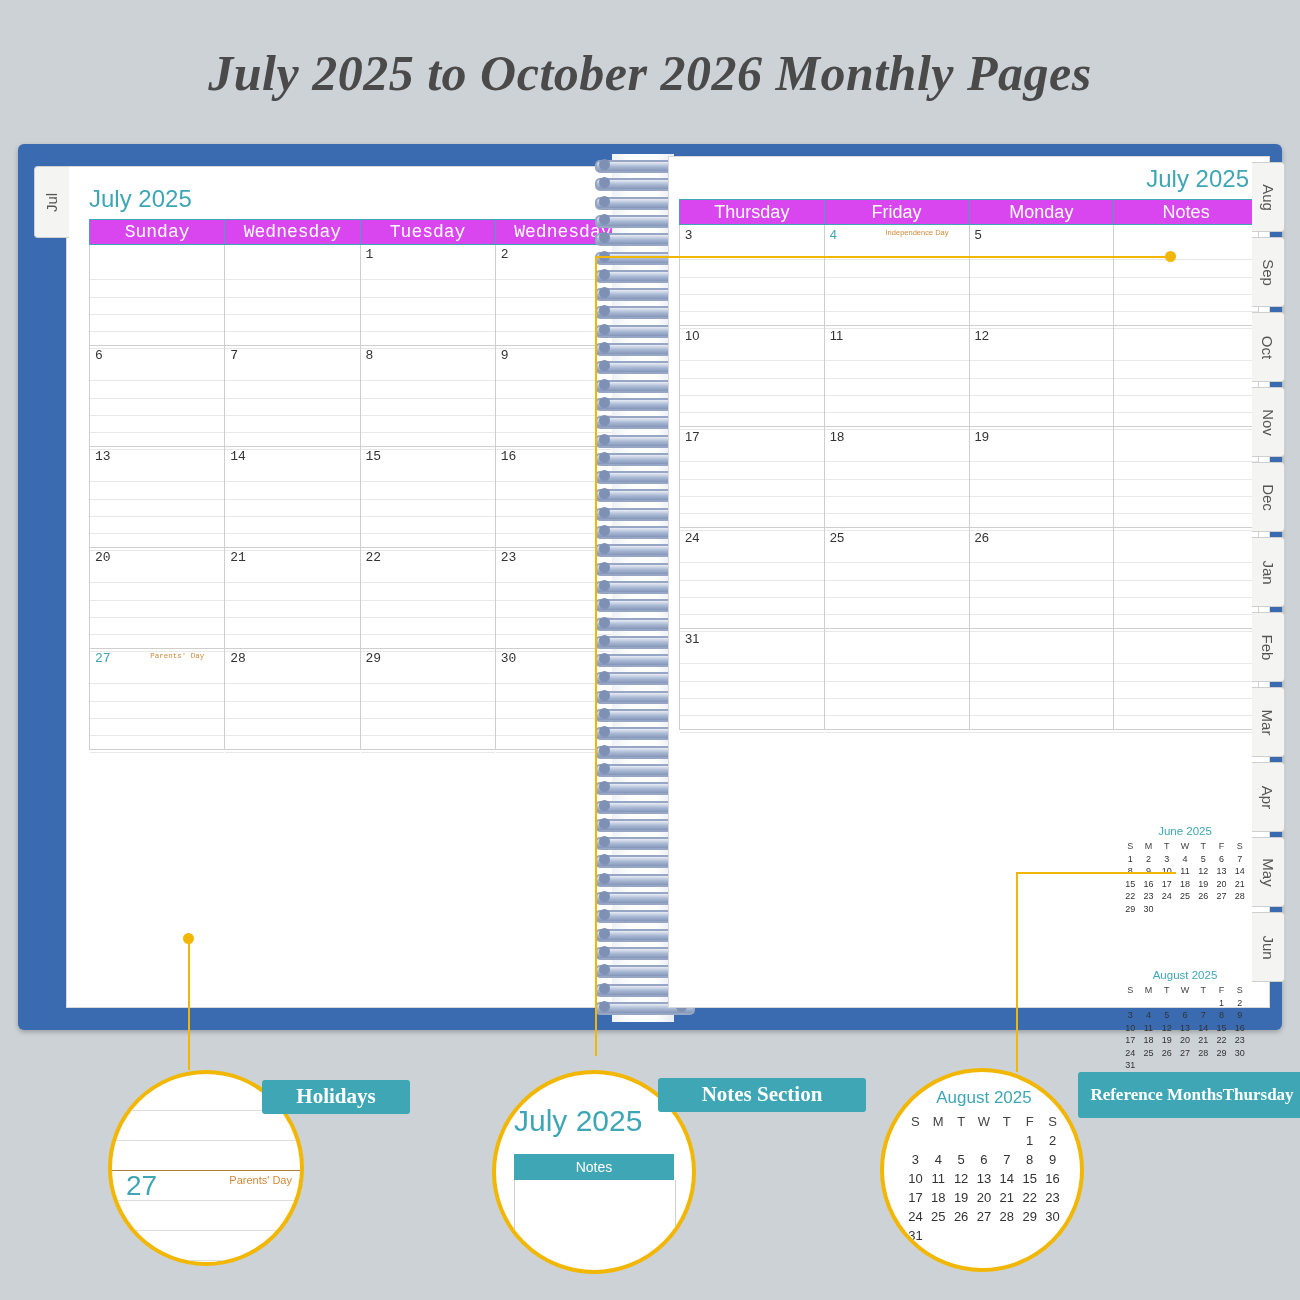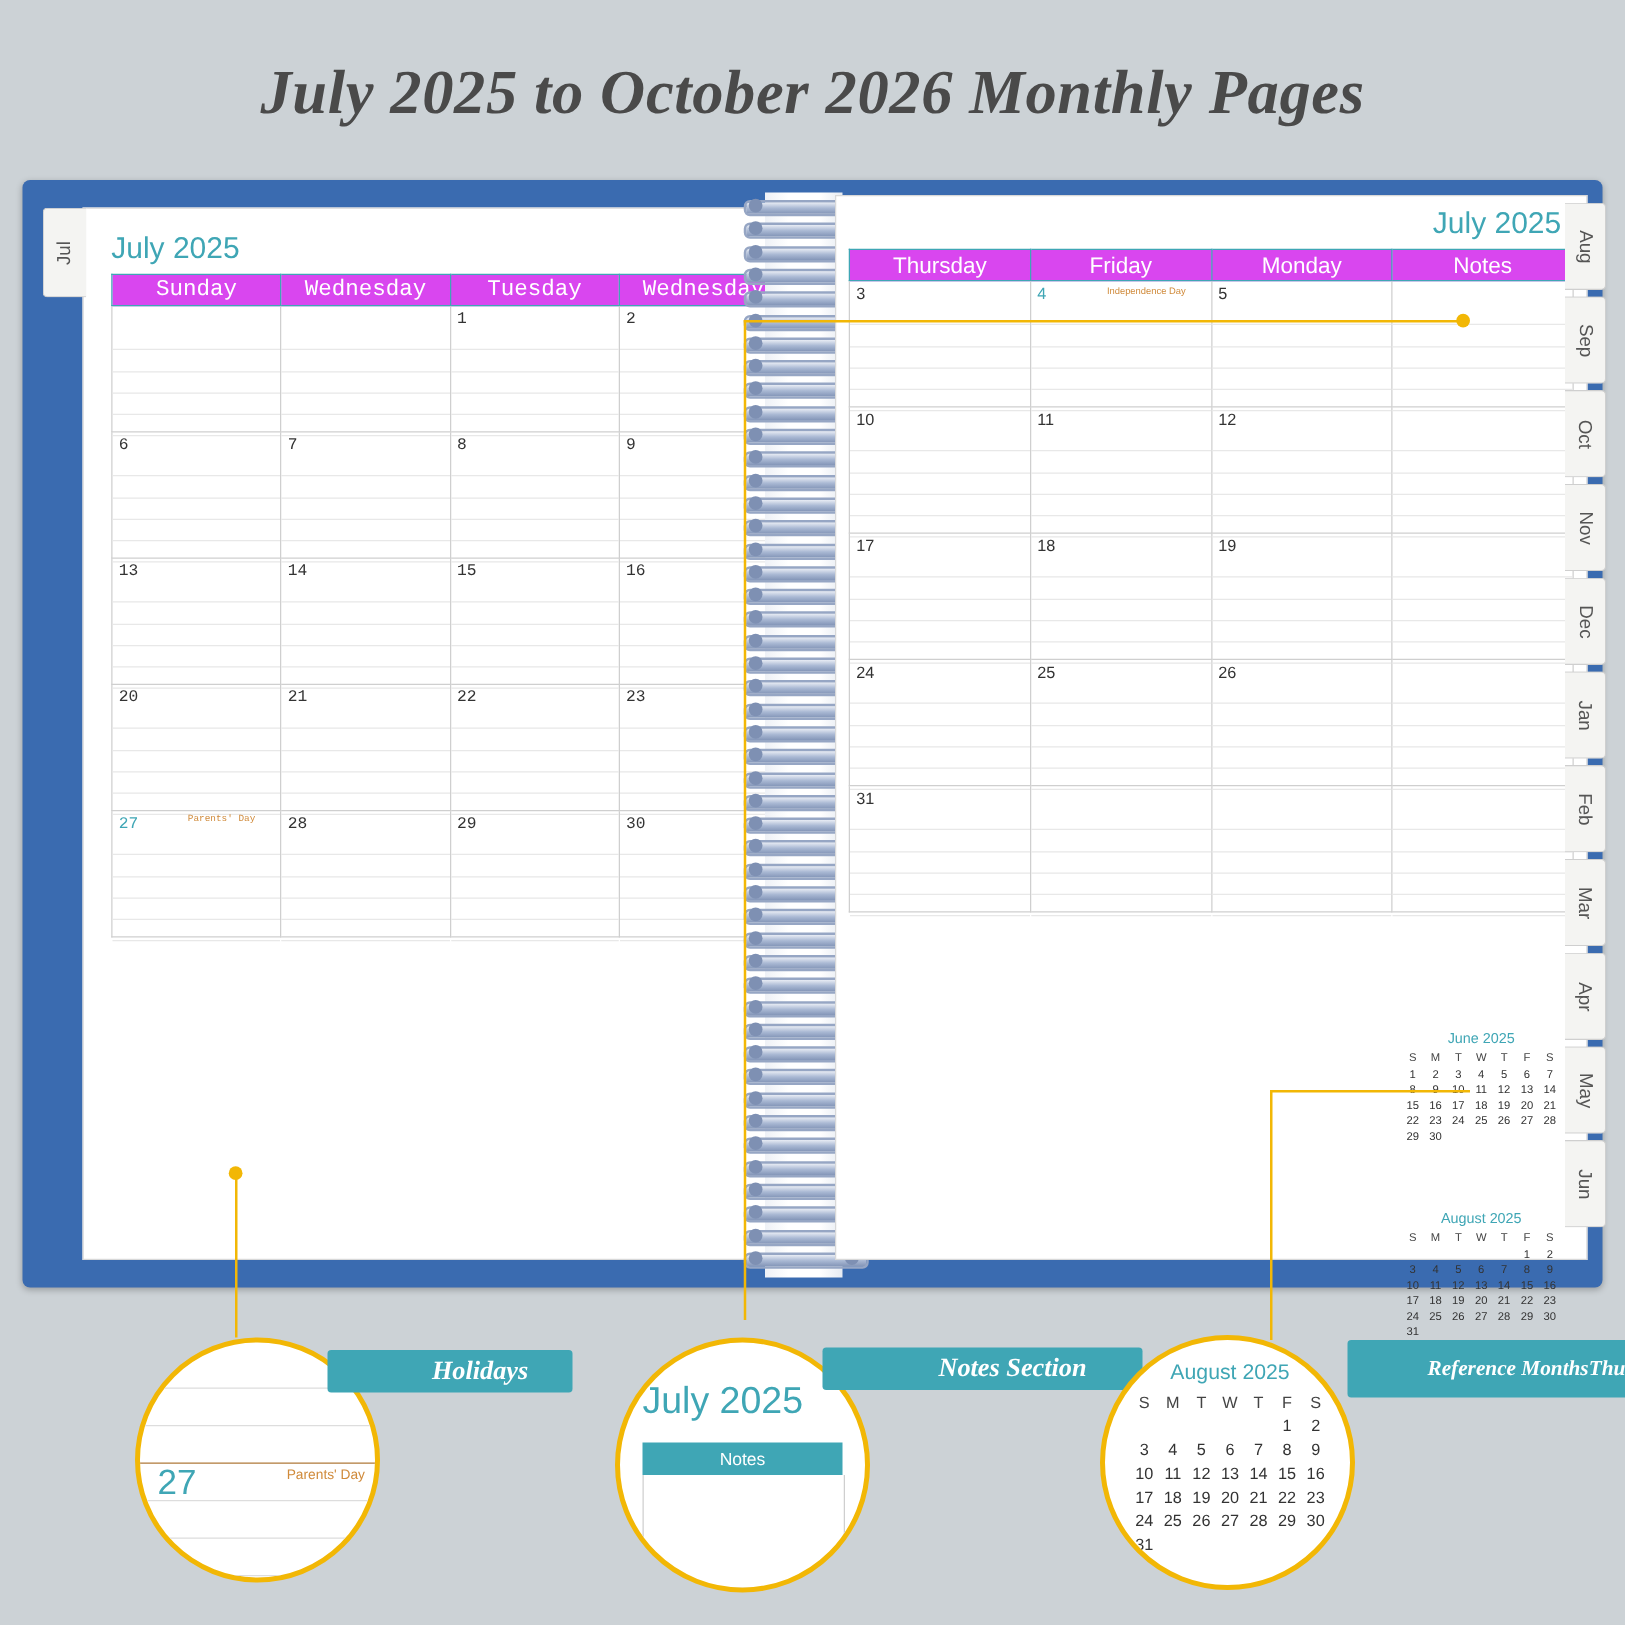--- a/index.html
+++ b/index.html
@@ -112,25 +112,24 @@
   .mini td,.mini th{padding:0;height:12.5px;font-weight:normal;font-size:9px;color:#444;}
   .mini .wk{color:#333;}
 
   
   .callout{
     position:absolute;border:4px solid #f2b705;border-radius:50%;
     background:#fff;overflow:hidden;
   }
   .callout-label{
     position:absolute;background:#3fa6b5;color:#fff;
-    font-family:"Liberation Serif", serif;font-style:italic;font-weight:bold;
+    font-family:"Liberation Serif", serif;font-weight:bold;
     text-align:left;border-radius:3px;
     display:flex;align-items:center;justify-content:center;
     line-height:1.1;
-    padding-left:48px;
   }
   .leader{position:absolute;border-color:#f2b705;}
   .dot{
     position:absolute;width:11px;height:11px;border-radius:50%;
     background:#f2b705;
   }
   
   #co1{left:108px;top:1070px;width:188px;height:188px;}
   
   #co2{left:492px;top:1070px;width:196px;height:196px;}

